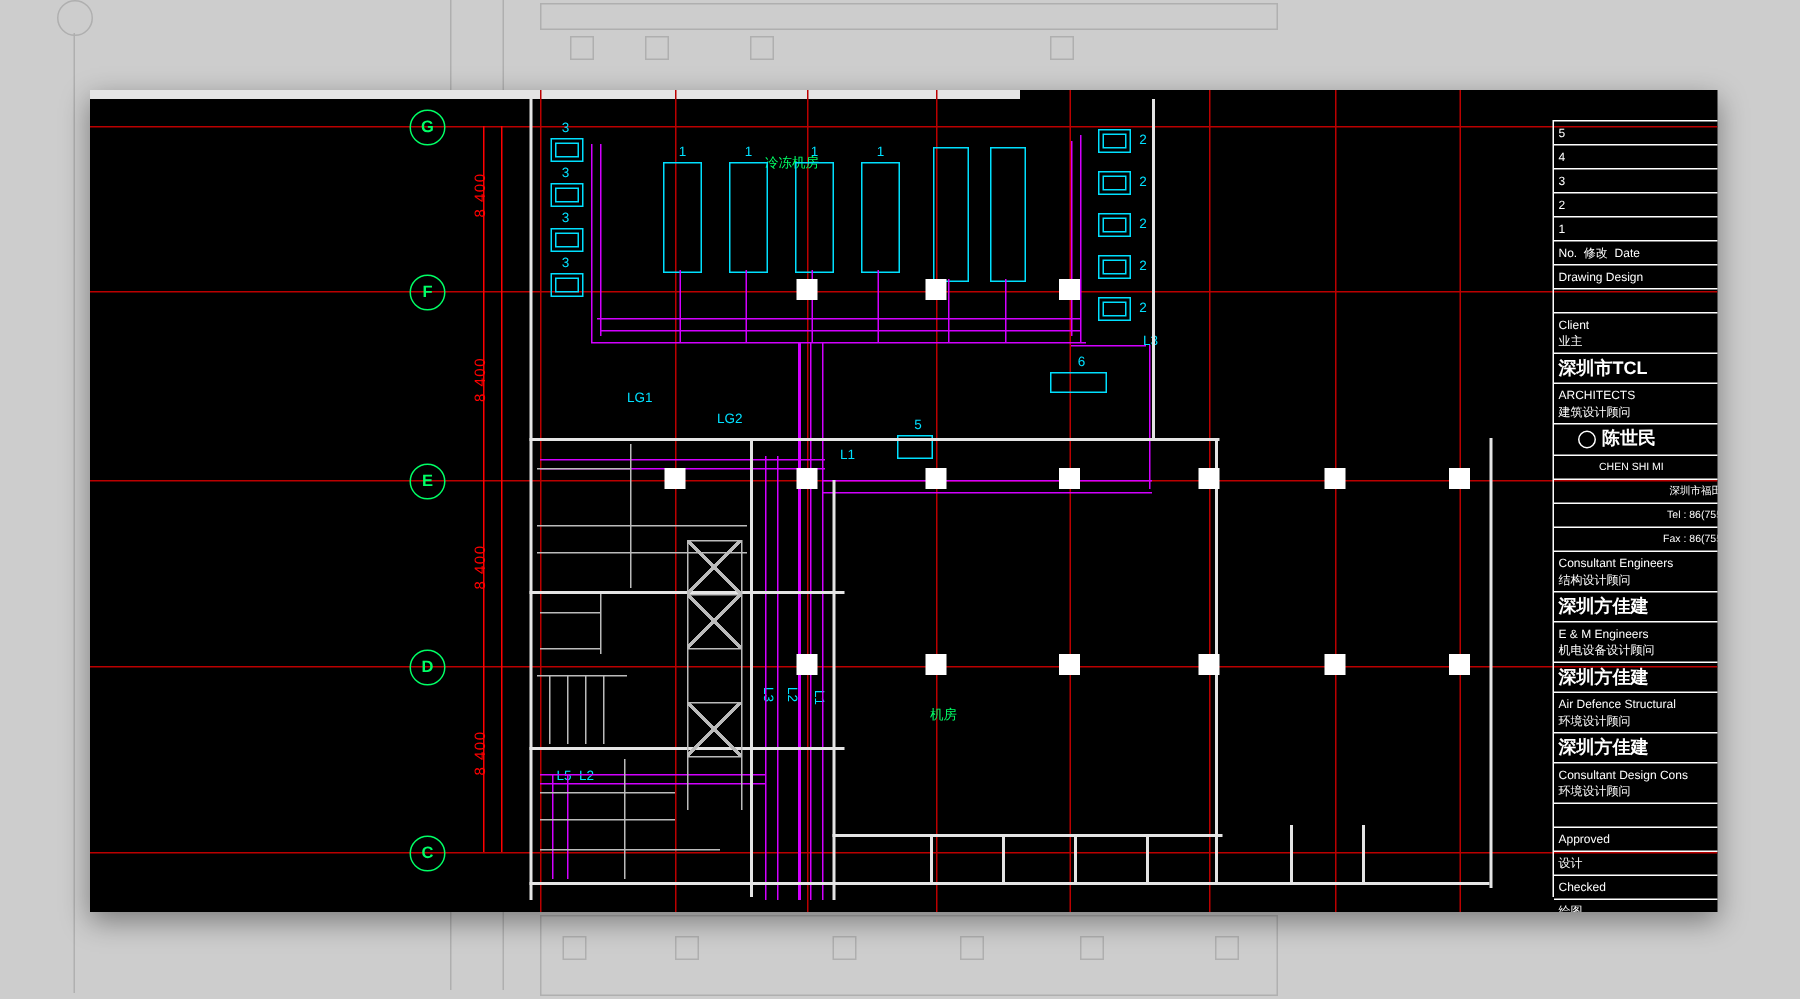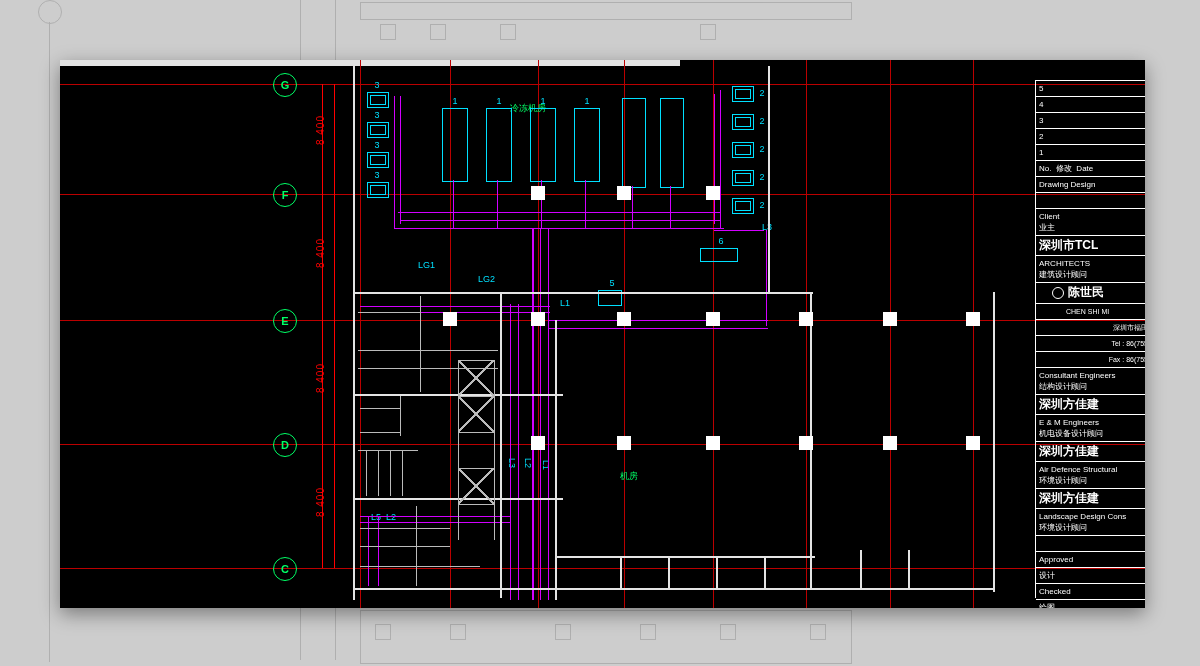--- a/index.html
+++ b/index.html
@@ -356,21 +356,21 @@
       <div class="tb-row tb-big">深圳方佳建</div>
       <div class="tb-row">
         <span>E &amp; M Engineers</span><br><span>机电设备设计顾问</span>
       </div>
       <div class="tb-row tb-big">深圳方佳建</div>
       <div class="tb-row">
         <span>Air Defence Structural</span><br><span>环境设计顾问</span>
       </div>
       <div class="tb-row tb-big">深圳方佳建</div>
       <div class="tb-row">
-        <span>Landscape Design Cons</span><br><span>环境设计顾问</span>
+        <span>Consultant Design Cons</span><br><span>环境设计顾问</span>
       </div>
       <div class="tb-row" style="height:6px"></div>
       <div class="tb-row">Approved</div>
       <div class="tb-row">设计</div>
       <div class="tb-row">Checked</div>
       <div class="tb-row">绘图</div>
 
     </div>
 
   </div>

